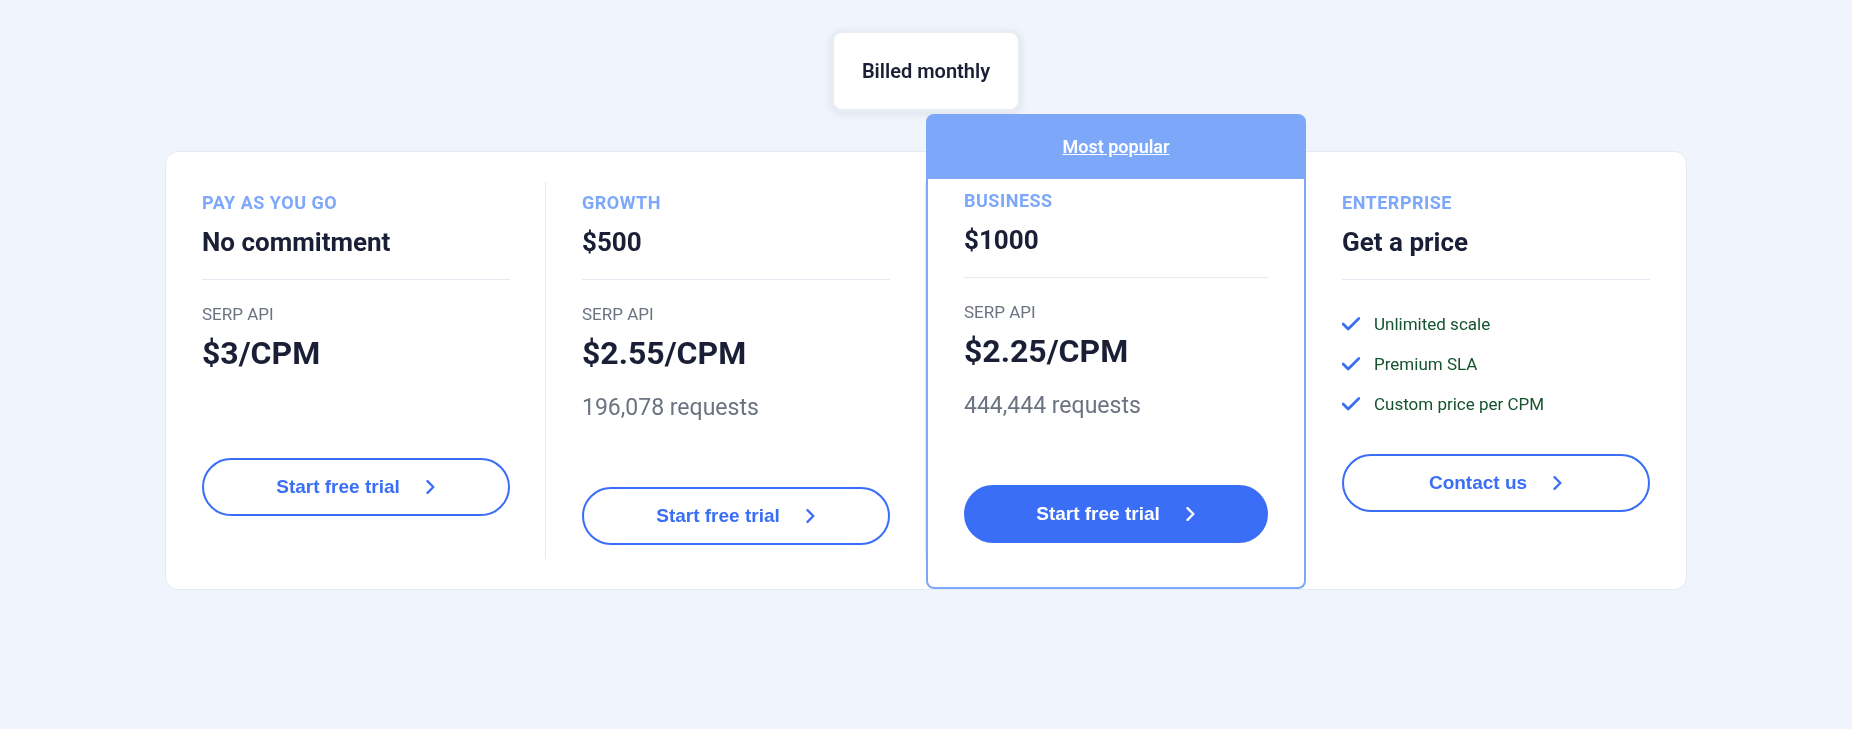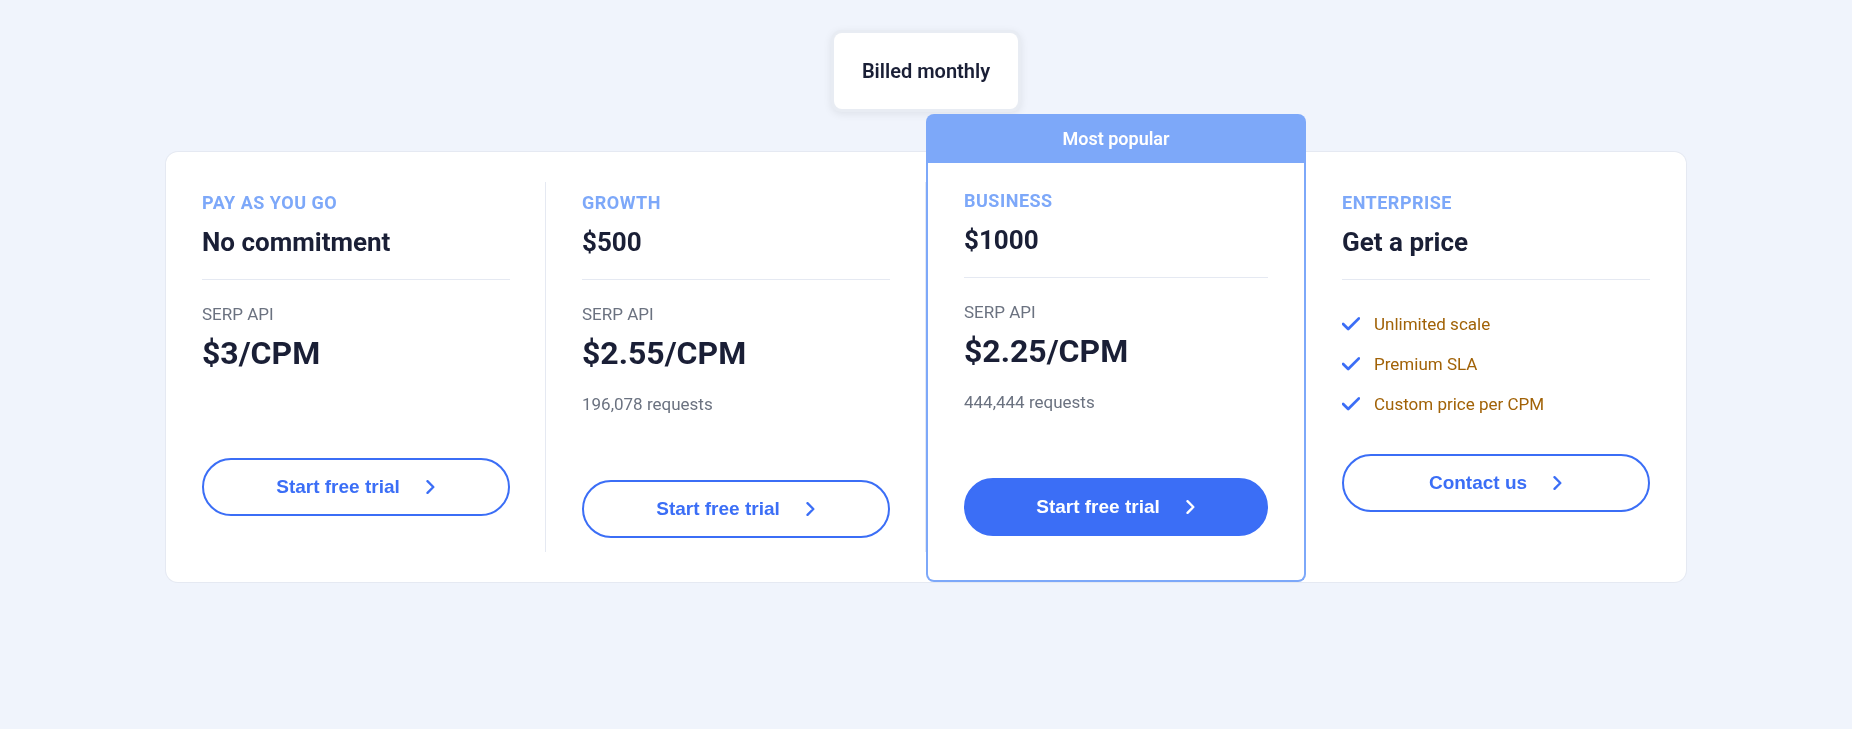--- a/index.html
+++ b/index.html
@@ -55,25 +55,26 @@
       margin: 0 auto;
     }
     .popular-badge {
       position: absolute;
       left: 50%;
       width: 25%;
       top: -38px;
       background: #7da8f9;
       color: #fff;
       text-align: center;
-      padding: 14px 0;
+      padding: 22px 0;
       font-weight: 600;
       font-size: 18px;
       border-radius: 8px 8px 0 0;
       z-index: 2;
+      text-decoration: underline;
     }
     .pricing-grid {
       display: grid;
       grid-template-columns: repeat(4, 1fr);
       background: #fff;
       border-radius: 12px;
       box-shadow: 0 0 0 1px #e5e9f2;
       overflow: visible;
       position: relative;
     }
@@ -123,35 +124,35 @@
       margin-bottom: 10px;
     }
     .cpm-price {
       color: #1a1f36;
       font-weight: 700;
       font-size: 32px;
       margin-bottom: 22px;
     }
     .requests {
       color: #6b7280;
-      font-size: 17px;
+      font-size: 23px;
       margin-bottom: 34px;
     }
     .spacer {
       height: 32px;
     }
     .features-list {
       list-style: none;
       margin-bottom: 30px;
     }
     .feature-item {
       display: flex;
       align-items: center;
       gap: 14px;
-      color: #a16207;
+      color: #14532d;
       font-size: 17px;
       padding: 10px 0;
     }
     .check-icon {
       width: 18px;
       height: 18px;
       flex-shrink: 0;
     }
     .cta-button {
       width: 100%;

